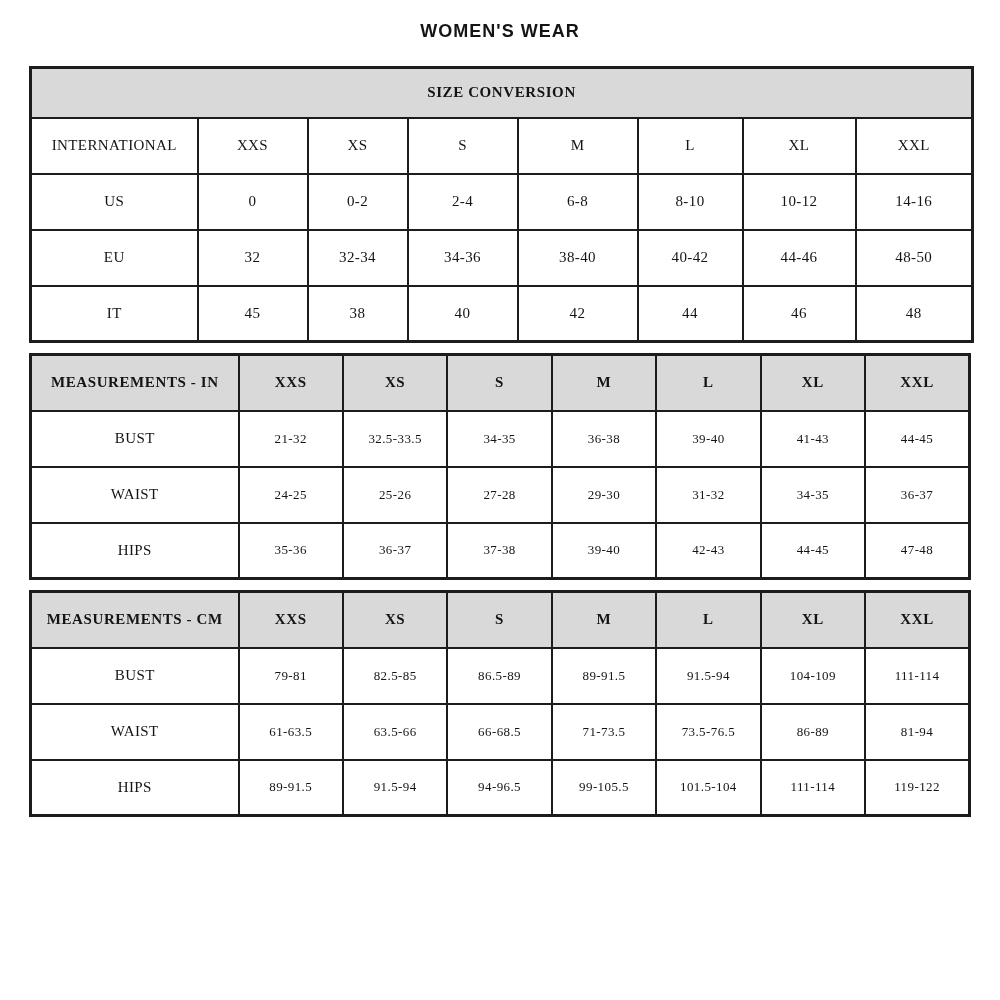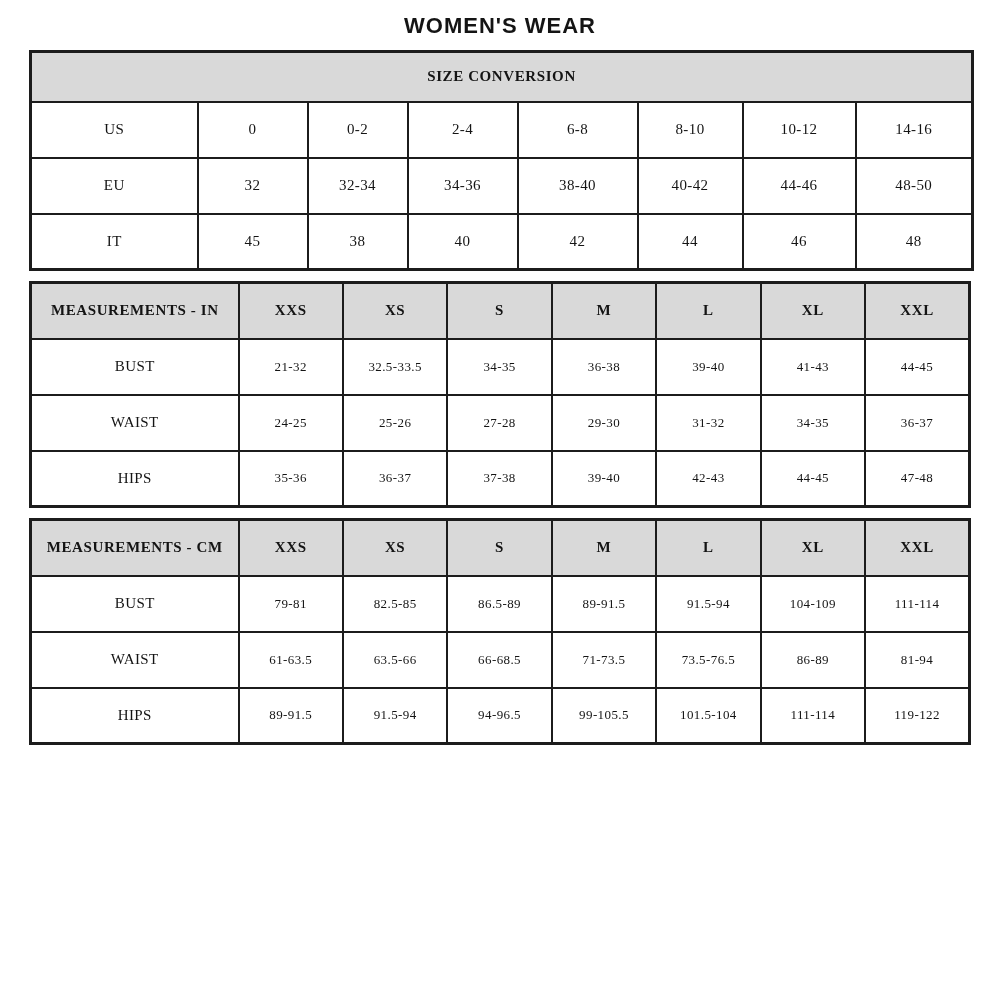--- a/index.html
+++ b/index.html
@@ -6,25 +6,25 @@
   html, body {
     margin: 0;
     padding: 0;
     width: 1000px;
     height: 1000px;
     background: #ffffff;
     color: #141414;
     font-family: "Liberation Sans", sans-serif;
   }
   .page-title {
-    margin: 0;
+    margin: 8px;
     padding-top: 13px;
     height: 50px;
     text-align: center;
-    font-size: 22px;
+    font-size: 18px;
     font-weight: 700;
     letter-spacing: 1px;
     color: #141414;
   }
   table {
     border-collapse: collapse;
     table-layout: fixed;
     width: 942px;
     margin-left: 29px;
     border: 3px solid #1c1c1c;
@@ -70,20 +70,30 @@
       <col style="width:100px">
       <col style="width:110px">
     <col style="width:120px">
       <col style="width:105px">
       <col style="width:113px">
       <col style="width:117px">
   </colgroup>
   <tbody>
       <tr>
         <td class="section-title" colspan="8">SIZE CONVERSION</td>
+      </tr>
+      <tr>
+        <td class="label">INTERNATIONAL</td>
+        <td>XXS</td>
+        <td>XS</td>
+        <td>S</td>
+        <td>M</td>
+        <td>L</td>
+        <td>XL</td>
+        <td>XXL</td>
       </tr>
       <tr>
         <td class="label">US</td>
         <td>0</td>
         <td>0-2</td>
         <td>2-4</td>
         <td>6-8</td>
         <td>8-10</td>
         <td>10-12</td>
         <td>14-16</td>

